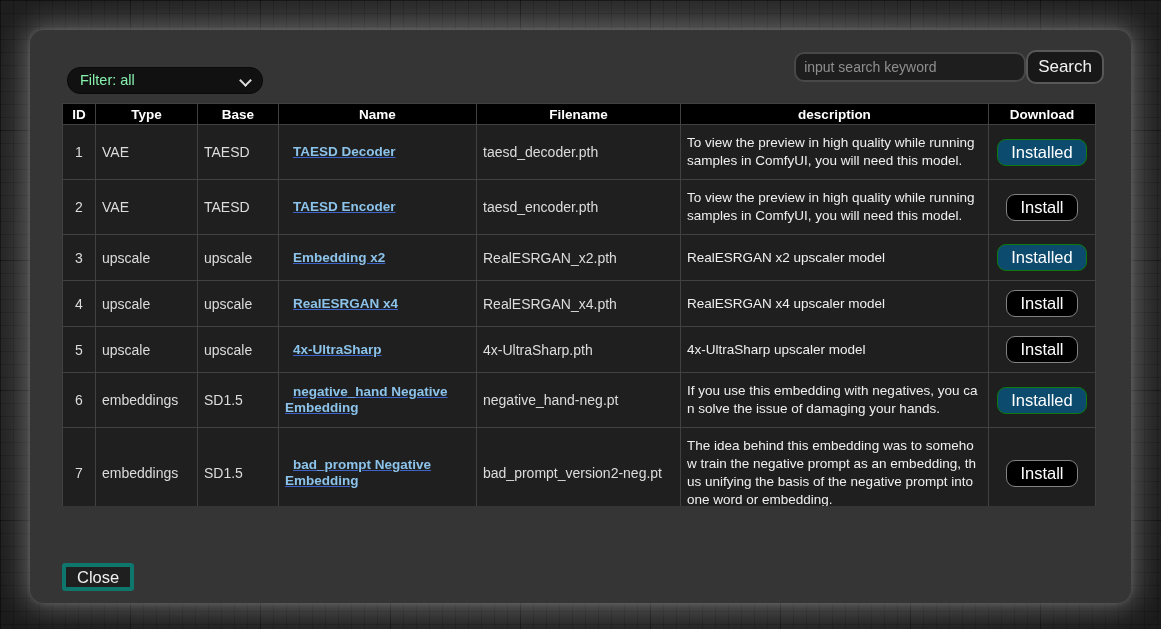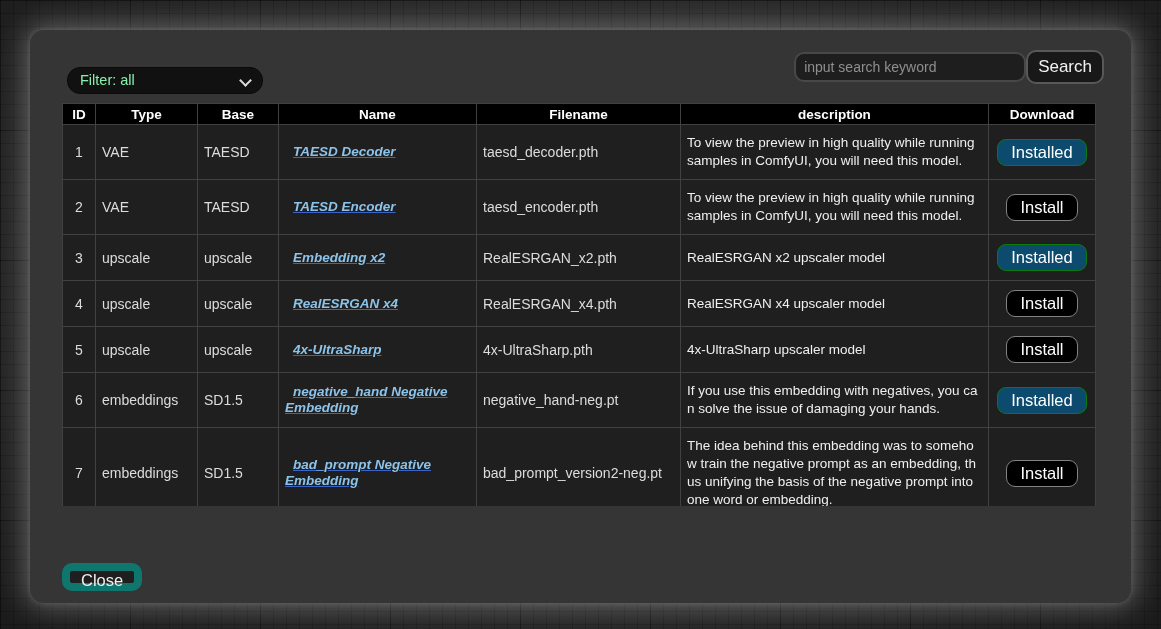--- a/index.html
+++ b/index.html
@@ -75,21 +75,21 @@
   table.models th, table.models td { border: 1px solid #414141; }
   table.models th {
     background: #000; color: #fff;
     font-size: 13.5px; font-weight: bold;
     padding: 2px 2px; height: 16px;
   }
   table.models td { padding: 9px 6px; vertical-align: middle; }
   td.c-id   { text-align: center; padding-left: 1px; padding-right: 1px; }
   td.c-name {
     font-weight: bold; font-size: 13.5px; line-height: 16px;
-    padding: 8px 2px; text-indent: 8px; font-style: italic;
+    padding: 8px 2px; text-indent: 8px;
   }
   td.c-name a {
     color: #8cc3ea;
     text-decoration: underline;
     text-decoration-color: #3e63c8;
   }
   td.c-desc {
     font-size: 13.5px; line-height: 18px;
     color: #efefef;
     padding: 2px 5px;
@@ -121,21 +121,21 @@
     position: absolute; left: 2px; top: 16px;
     width: 11px; height: 66px;
     background: #bdbdbd; border-radius: 1px;
     cursor: pointer;
   }
   
   .close-btn {
     position: absolute; left: 32px; top: 533px;
     height: 28px;
     background: #1f1f1f; color: #f0f0f0;
-    border: 8px solid #0f766e; border-radius: 10px;
+    border: 4px solid #0f766e; border-radius: 3px;
     font-size: 16.5px; padding: 0 11px;
     font-family: "Liberation Sans", sans-serif;
     cursor: pointer;
   }
 </style>
 </head>
 <body>
 
 <div class="dialog">
 

